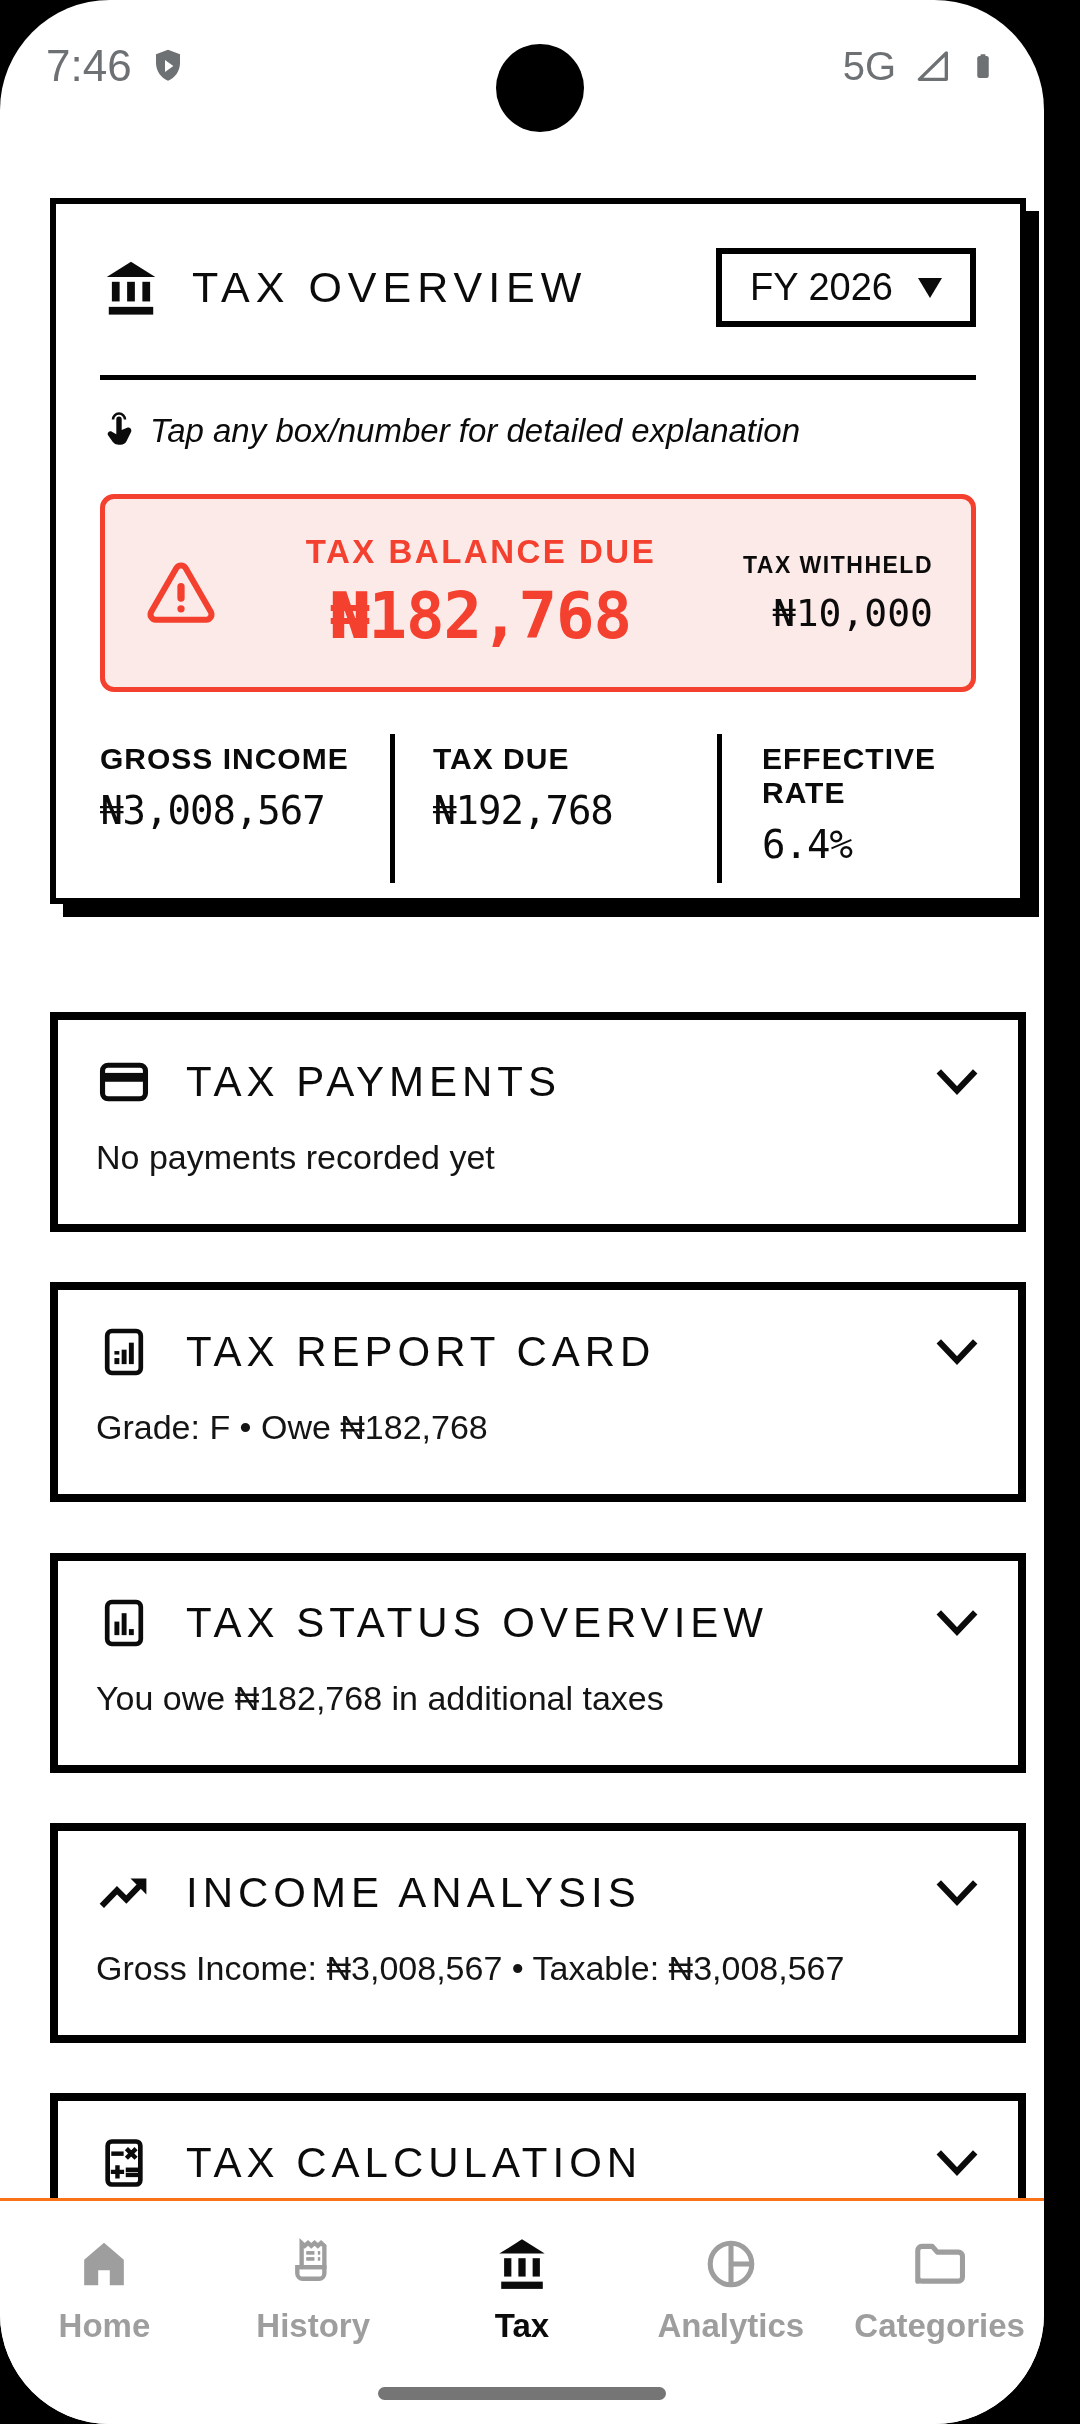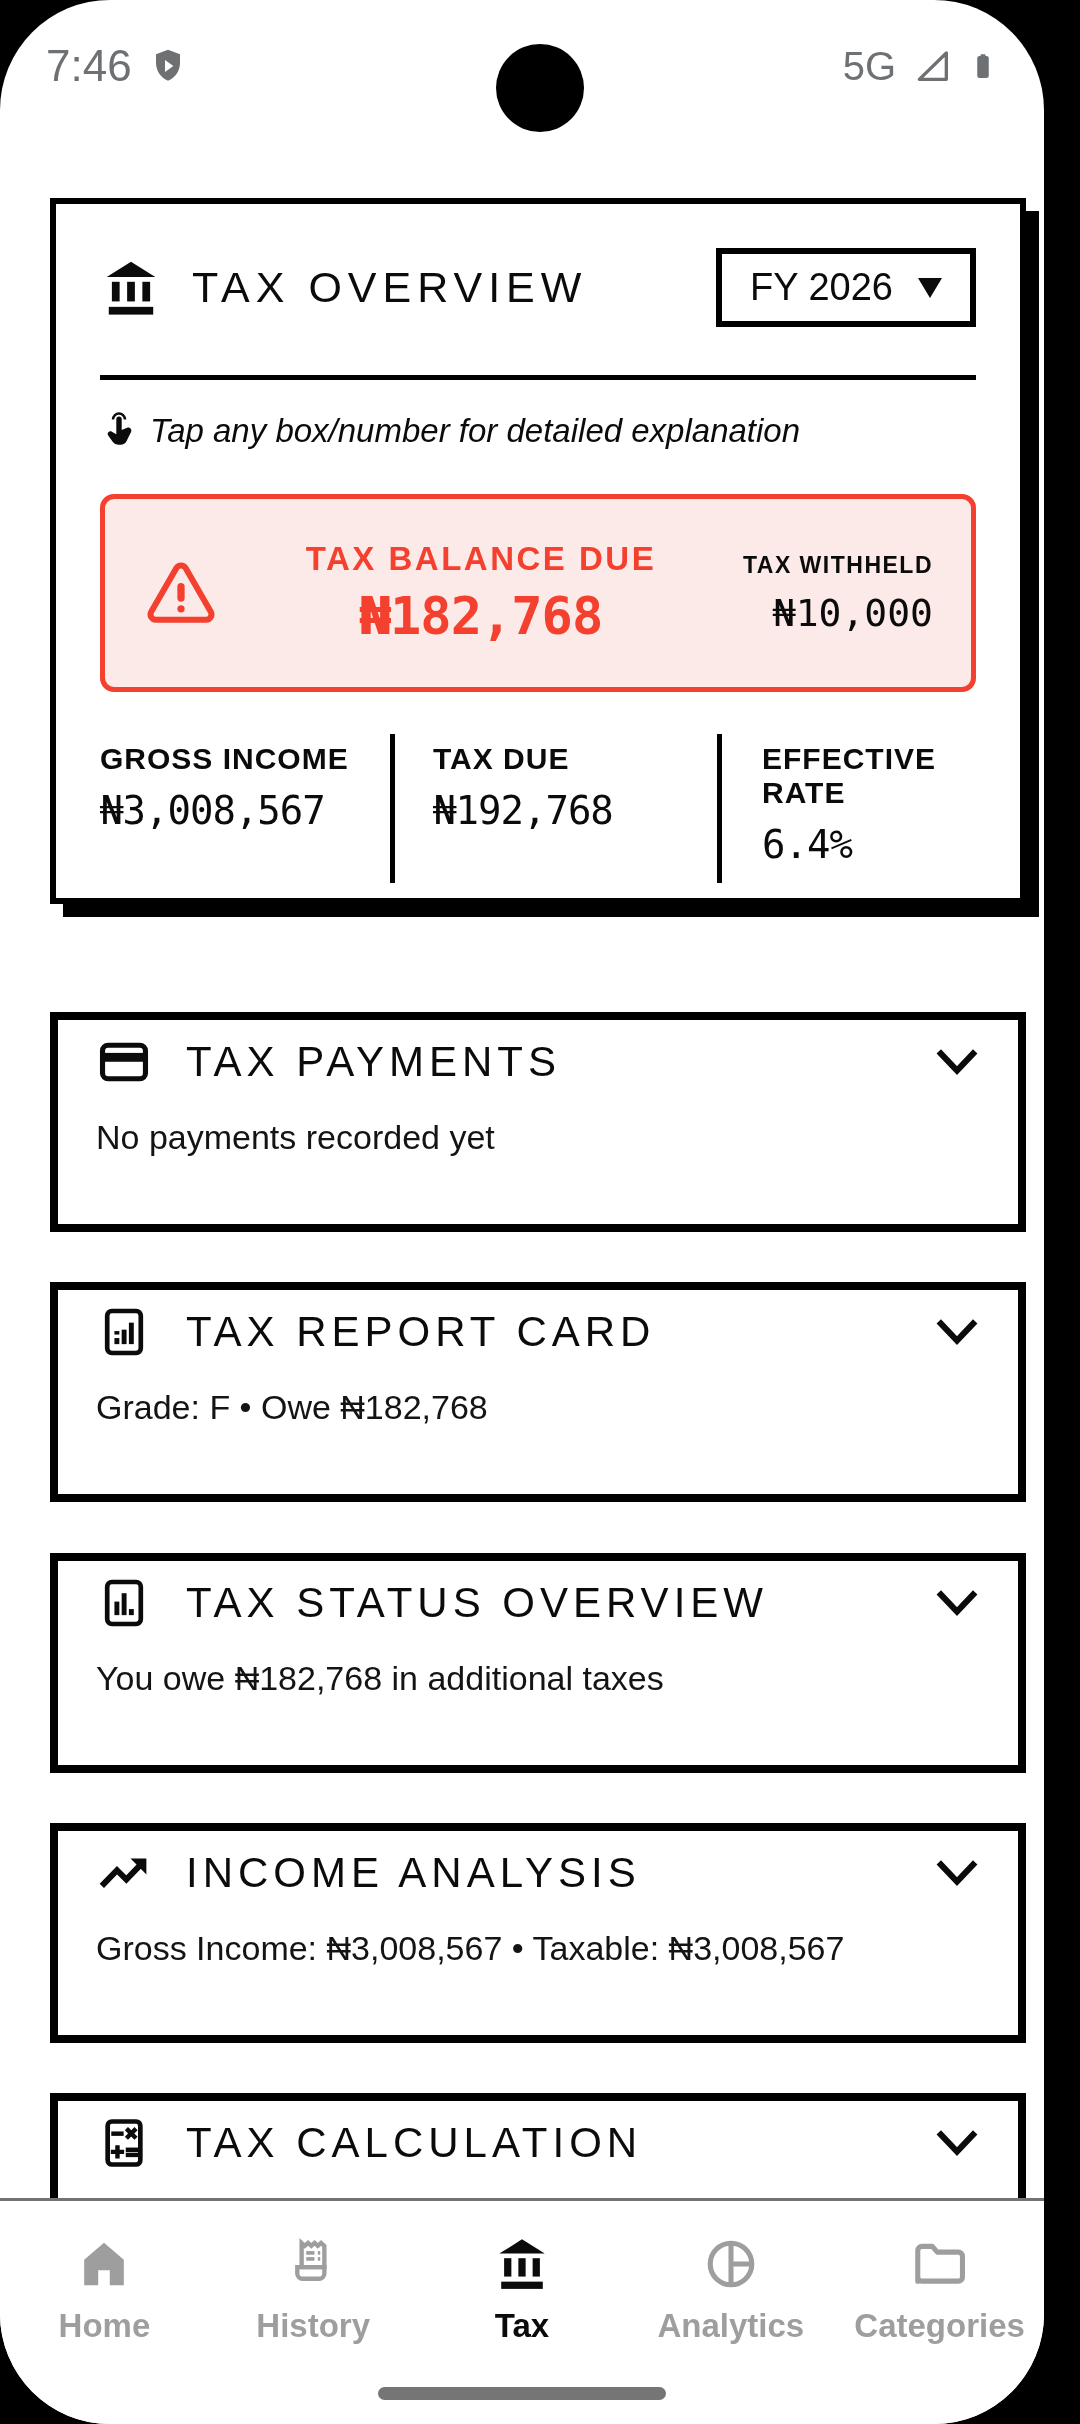--- a/index.html
+++ b/index.html
@@ -28,43 +28,43 @@
   .hero-header{display:flex;align-items:center;margin:44px 44px 0}
   .hero-title{margin-left:30px;font-size:43px;font-weight:500;letter-spacing:6px;color:var(--ink)}
   .fy-btn{margin-left:auto;display:flex;align-items:center;gap:25px;border:6px solid #000;padding:12px 28px;background:#fff;cursor:pointer}
   .fy-label{font-size:38px;font-weight:500;color:var(--ink)}
   .divider{height:5px;background:#000;margin:48px 44px 0}
   .hint{display:flex;align-items:center;gap:12px;margin:32px 44px 0;color:var(--ink)}
   .hint-text{font-size:33px;font-style:italic}
   .alert{margin:44px 44px 0;height:198px;border:5px solid var(--red);border-radius:14px;background:var(--pink);display:flex;align-items:center;padding:0 38px;cursor:pointer}
   .alert-main{flex:1;text-align:center}
   .alert-label{font-size:33px;font-weight:600;letter-spacing:2.5px;color:var(--red)}
-  .alert-value{margin-top:8px;font-size:52px;font-weight:700;color:var(--red);font-family:"DejaVu Sans Mono",monospace;letter-spacing:-1px}
+  .alert-value{margin-top:8px;font-size:64px;font-weight:700;color:var(--red);font-family:"DejaVu Sans Mono",monospace;letter-spacing:-1px}
   .withheld{text-align:right}
   .withheld-label{font-size:23px;font-weight:600;letter-spacing:1.5px;color:var(--ink)}
   .withheld-value{margin-top:12px;font-size:38px;color:var(--ink);font-family:"DejaVu Sans Mono",monospace}
   .stats{display:flex;margin:42px 44px 0;align-items:stretch}
   .stat{padding-top:8px;padding-bottom:16px;cursor:pointer}
   .stat1{width:290px}
   .stat2{width:322px;padding-left:38px}
   .stat3{flex:1;padding-left:40px}
   .stat-sep{width:5px;background:#000}
   .stat-label{font-size:30px;font-weight:600;letter-spacing:1px;color:var(--ink)}
   .stat-value{margin-top:12px;font-size:39px;color:var(--ink);font-family:"DejaVu Sans Mono",monospace;letter-spacing:-1px}
 
   
-  .section{position:absolute;left:50px;width:976px;height:220px;background:#fff;border:8px solid #000;padding:14px 38px 0;cursor:pointer}
+  .section{position:absolute;left:50px;width:976px;height:220px;background:#fff;border:8px solid #000;padding:34px 38px 0;cursor:pointer}
   .sec-row{display:flex;align-items:center}
   .sec-title{margin-left:34px;font-size:42px;font-weight:500;letter-spacing:5px;color:var(--ink)}
   .sec-chevron{margin-left:auto;display:flex;align-items:center;color:var(--ink)}
   .sec-sub{margin-top:28px;font-size:34px;color:#141414}
   .s1{top:1012px}.s2{top:1282px}.s3{top:1553px}.s4{top:1823px}.s5{top:2093px}
 
   
-  .nav{position:absolute;left:0;right:0;top:2198px;bottom:0;background:#fff;border-top:3px solid #737373;z-index:10}
+  .nav{position:absolute;left:0;right:0;top:2198px;bottom:0;background:#fff;border-top:3px solid #f97316;z-index:10}
   .nav-items{display:flex;margin-top:34px}
   .nav-item{flex:1;display:flex;flex-direction:column;align-items:center;color:var(--gray-nav);cursor:pointer}
   .nav-item .nav-label{margin-top:14px;font-size:33px;font-weight:700}
   .nav-item.active{color:var(--ink)}
   .gesture{position:absolute;left:50%;transform:translateX(-50%);bottom:24px;width:288px;height:13px;border-radius:7px;background:var(--gesture);cursor:pointer}
 
   svg{display:block}
 </style>
 </head>
 <body>

